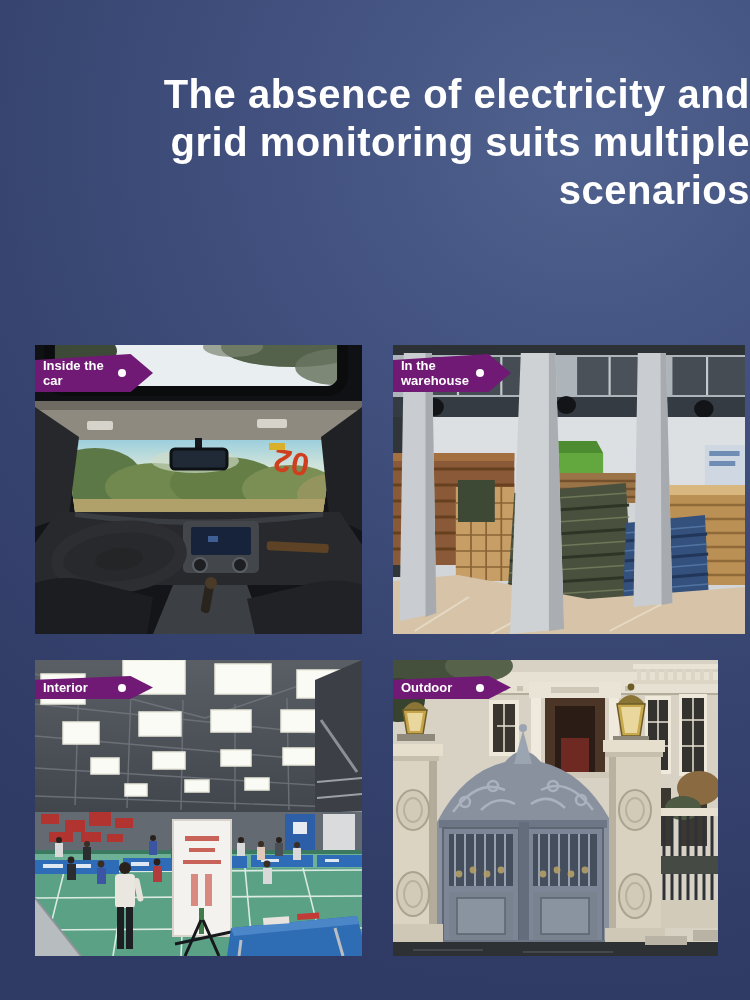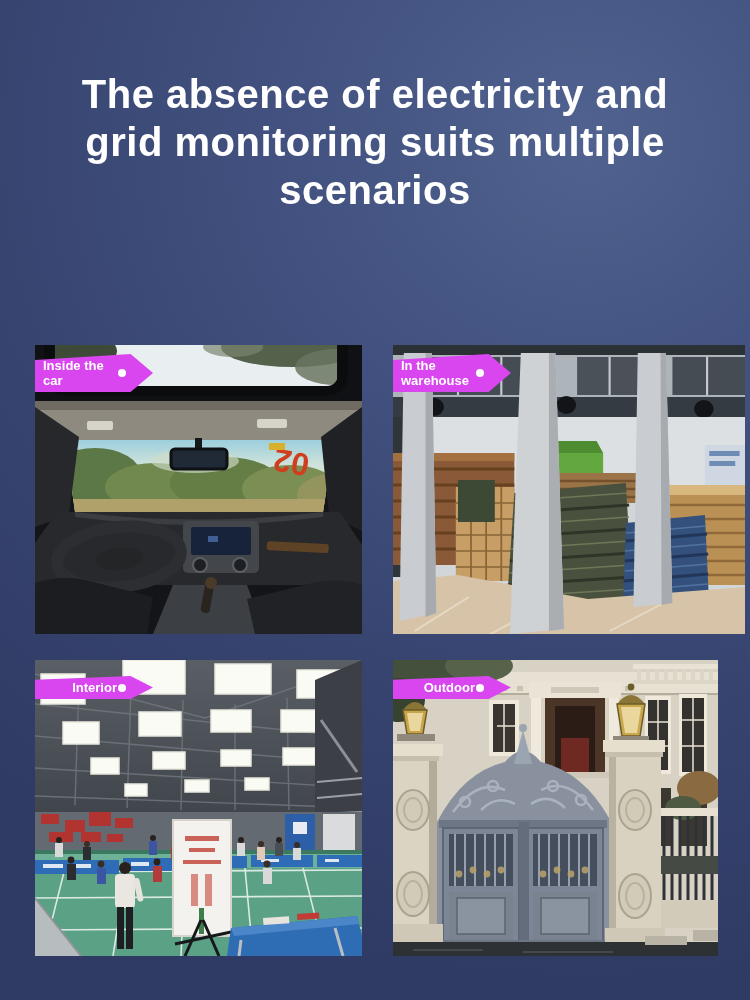--- a/index.html
+++ b/index.html
@@ -8,44 +8,44 @@
     font-family:"Liberation Sans",sans-serif;
     background:#36426d;
   }
   .page{
     position:relative;width:750px;height:1000px;
     background:
       radial-gradient(120% 85% at 78% 14%, #50628f 0%, #42517f 34%, #374470 66%, #2f3b64 100%);
   }
   .headline{
     position:absolute;left:0;top:70px;width:750px;
-    text-align:center;color:#ffffff;font-weight:700;
+    text-align:right;color:#ffffff;font-weight:700;
     font-size:40px;line-height:48px;letter-spacing:0.5px;
   }
   .subtitle{
     position:absolute;left:0;top:240px;width:750px;
     text-align:center;color:#ffffff;font-weight:700;
     font-size:16.5px;line-height:32px;
   }
   .card{
     position:absolute;overflow:hidden;background:#20242c;
   }
   .card svg{display:block;width:100%;height:100%;}
   .card-1{left:35px;top:345px;width:327px;height:289px;}
   .card-2{left:393px;top:345px;width:352px;height:289px;}
   .card-3{left:35px;top:660px;width:327px;height:296px;}
   .card-4{left:393px;top:660px;width:325px;height:296px;}
   .tag{
     position:absolute;left:0;top:9px;width:118px;box-sizing:border-box;
-    background:#d946ef;color:#ffffff;font-weight:700;
+    background:#701a75;color:#ffffff;font-weight:700;
     font-size:13px;line-height:15px;
     padding:4px 36px 4px 8px;
     clip-path:polygon(0 16%, 81% 0, 100% 50%, 81% 100%, 0 100%);
   }
-  .card-3 .tag,.card-4 .tag{top:16px;text-align:right;}
+  .card-3 .tag,.card-4 .tag{top:16px;}
   .tag .label{display:inline-block;max-width:74px;}
   .tag .dot{
     position:absolute;right:27px;top:50%;margin-top:-4px;
     width:8px;height:8px;border-radius:50%;background:#ffffff;
   }
 </style>
 </head>
 <body>
 
 <div class="page">

